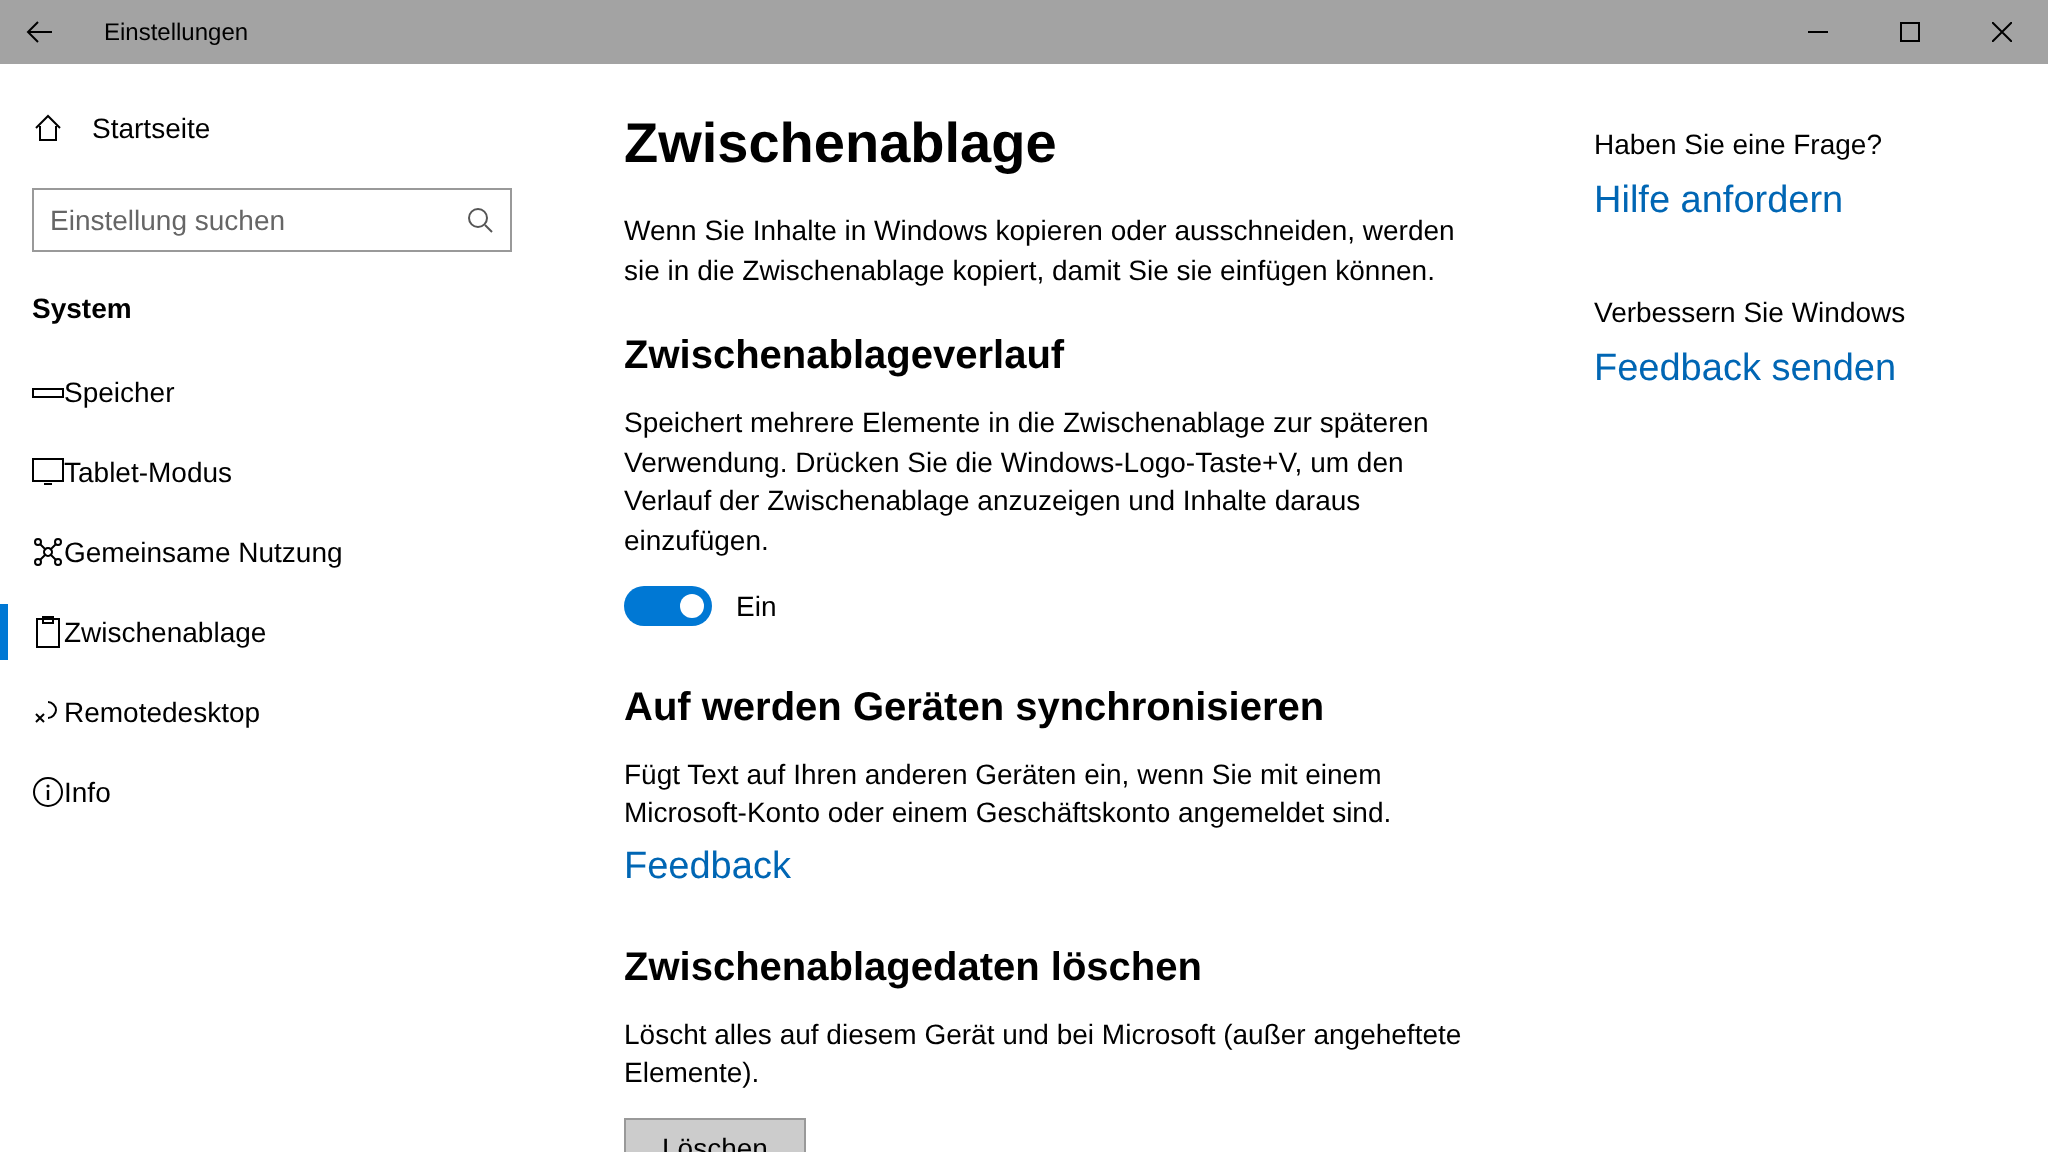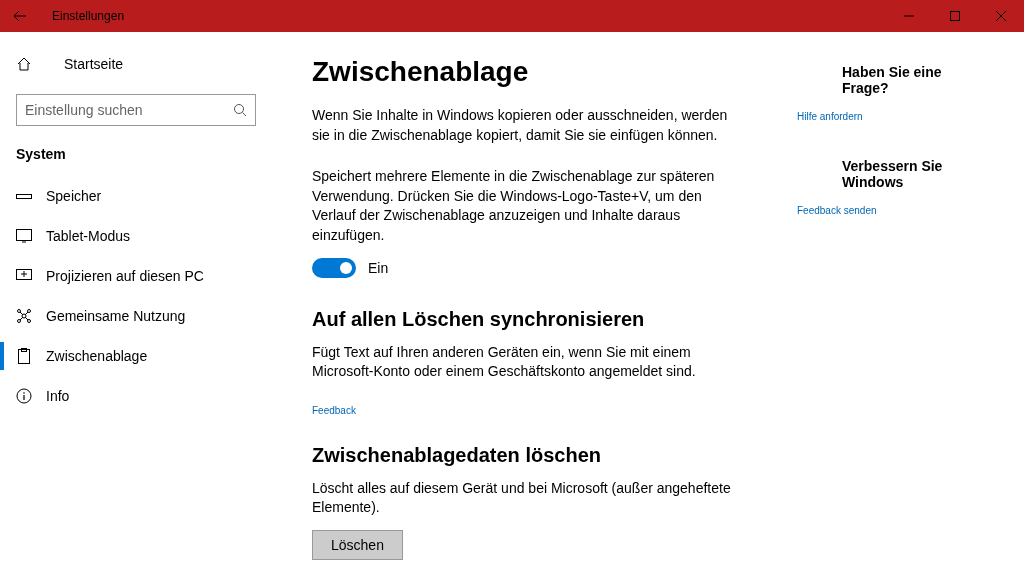--- a/index.html
+++ b/index.html
@@ -16,21 +16,21 @@
       overflow: hidden;
       display: flex;
       flex-direction: column;
     }
     .titlebar {
       height: 32px;
       display: flex;
       align-items: center;
       justify-content: flex-end;
       position: relative;
-      background: #b91c1c;
+      background: #a3a3a3;
     }
     .titlebar-left {
       position: absolute;
       left: 0;
       top: 0;
       height: 32px;
       display: flex;
       align-items: center;
     }
     .back-btn {
@@ -68,21 +68,21 @@
       width: 272px;
       padding: 12px 0 0 0;
       background: #fff;
       overflow-y: auto;
     }
     .home-row {
       display: flex;
       align-items: center;
       height: 40px;
       padding: 0 16px;
-      gap: 32px;
+      gap: 14px;
       font-size: 14px;
     }
     .home-row .icon {
       width: 16px;
       display: flex;
       justify-content: center;
       color: #000;
     }
     .search-box {
       margin: 10px 16px 14px 16px;
@@ -114,21 +114,20 @@
       font-weight: 700;
     }
     .nav-items {
       list-style: none;
     }
     .nav-item {
       display: flex;
       align-items: center;
       height: 40px;
       padding: 0 16px;
-      gap: 14px;
       font-size: 14px;
       position: relative;
     }
     .nav-item.active::before {
       content: "";
       position: absolute;
       left: 0;
       top: 6px;
       bottom: 6px;
       width: 4px;
@@ -188,40 +187,39 @@
       width: 12px;
       height: 12px;
       border-radius: 50%;
       background: #fff;
     }
     .toggle-label {
       font-size: 14px;
     }
     .link {
       color: #0066b4;
-      font-size: 10px;
+      font-size: 19px;
       margin-bottom: 28px;
       display: inline-block;
     }
     .btn {
       background: #ccc;
       border: 1px solid #999;
       padding: 6px 18px;
       font-size: 14px;
       display: inline-block;
     }
     .aside {
       width: 220px;
       padding-top: 8px;
     }
     .aside-heading {
       font-size: 14px;
-      font-weight: 700;
+      font-weight: 400;
       margin-bottom: 10px;
-      margin-left: 45px;
     }
     .aside .link {
       margin-bottom: 36px;
     }
     svg { display: block; }
   </style>
 </head>
 <body>
 
 <div class="titlebar">
@@ -288,29 +286,20 @@
         <span class="icon">
             <svg width="16" height="14" viewBox="0 0 16 14">
               <rect x="0.5" y="0.5" width="15" height="11" stroke="#000" fill="none"></rect>
               <path d="M6 13 H10" stroke="#000"></path>
             </svg>
           </span>
         <span>Tablet-Modus</span>
       </li>
       <li class="nav-item">
         <span class="icon">
-            <svg width="16" height="14" viewBox="0 0 16 14">
-              <rect x="0.5" y="0.5" width="15" height="10" stroke="#000" fill="none"></rect>
-              <path d="M5 5 L11 5 M8 2 L8 8" stroke="#000"></path>
-            </svg>
-          </span>
-        <span>Projizieren auf diesen PC</span>
-      </li>
-      <li class="nav-item">
-        <span class="icon">
             <svg width="16" height="16" viewBox="0 0 16 16">
               <circle cx="8" cy="8" r="2" stroke="#000" fill="none"></circle>
               <circle cx="3" cy="3" r="1.5" stroke="#000" fill="none"></circle>
               <circle cx="13" cy="3" r="1.5" stroke="#000" fill="none"></circle>
               <circle cx="3" cy="13" r="1.5" stroke="#000" fill="none"></circle>
               <circle cx="13" cy="13" r="1.5" stroke="#000" fill="none"></circle>
               <path d="M4 4 L7 7 M12 4 L9 7 M4 12 L7 9 M12 12 L9 9" stroke="#000"></path>
             </svg>
           </span>
         <span>Gemeinsame Nutzung</span>
@@ -319,44 +308,54 @@
         <span class="icon">
             <svg width="14" height="16" viewBox="0 0 14 16">
               <rect x="1.5" y="1.5" width="11" height="14" stroke="#000" fill="none"></rect>
               <rect x="4.5" y="0.5" width="5" height="3" stroke="#000" fill="none"></rect>
             </svg>
           </span>
         <span>Zwischenablage</span>
       </li>
       <li class="nav-item">
         <span class="icon">
+            <svg width="16" height="14" viewBox="0 0 16 14">
+              <path d="M2 12 L6 8 M2 8 L6 12" stroke="#000"></path>
+              <path d="M8 10 C10 10 12 8 12 6 C12 4 10 2 8 2" stroke="#000" fill="none"></path>
+            </svg>
+          </span>
+        <span>Remotedesktop</span>
+      </li>
+      <li class="nav-item">
+        <span class="icon">
             <svg width="16" height="16" viewBox="0 0 16 16">
               <circle cx="8" cy="8" r="7" stroke="#000" fill="none"></circle>
               <circle cx="8" cy="5" r="0.8" fill="#000"></circle>
               <path d="M8 7 L8 12" stroke="#000" stroke-width="1.2"></path>
             </svg>
           </span>
         <span>Info</span>
       </li>
     </ul>
   </aside>
 
   <main class="main">
     <div class="main-col">
       <h1 class="page-title">Zwischenablage</h1>
       <p class="body-text">Wenn Sie Inhalte in Windows kopieren oder ausschneiden, werden sie in die Zwischenablage kopiert, damit Sie sie einfügen können.</p>
 
+      <h2 class="section-title">Zwischenablageverlauf</h2>
       <p class="body-text" style="margin-bottom:12px">Speichert mehrere Elemente in die Zwischenablage zur späteren Verwendung. Drücken Sie die Windows-Logo-Taste+V, um den Verlauf der Zwischenablage anzuzeigen und Inhalte daraus einzufügen.</p>
       <div class="toggle-row">
         <div class="toggle"></div>
         <span class="toggle-label">Ein</span>
       </div>
 
-      <h2 class="section-title">Auf allen Löschen synchronisieren</h2>
-      <p class="body-text" style="margin-bottom:18px">Fügt Text auf Ihren anderen Geräten ein, wenn Sie mit einem Microsoft-Konto oder einem Geschäftskonto angemeldet sind.</p>
+      <h2 class="section-title">Auf werden Geräten synchronisieren</h2>
+      <p class="body-text" style="margin-bottom:6px">Fügt Text auf Ihren anderen Geräten ein, wenn Sie mit einem Microsoft-Konto oder einem Geschäftskonto angemeldet sind.</p>
       <a class="link">Feedback</a>
 
       <h2 class="section-title">Zwischenablagedaten löschen</h2>
       <p class="body-text" style="margin-bottom:12px">Löscht alles auf diesem Gerät und bei Microsoft (außer angeheftete Elemente).</p>
       <div class="btn">Löschen</div>
     </div>
 
     <div class="aside">
       <div class="aside-heading">Haben Sie eine Frage?</div>
       <a class="link">Hilfe anfordern</a>

